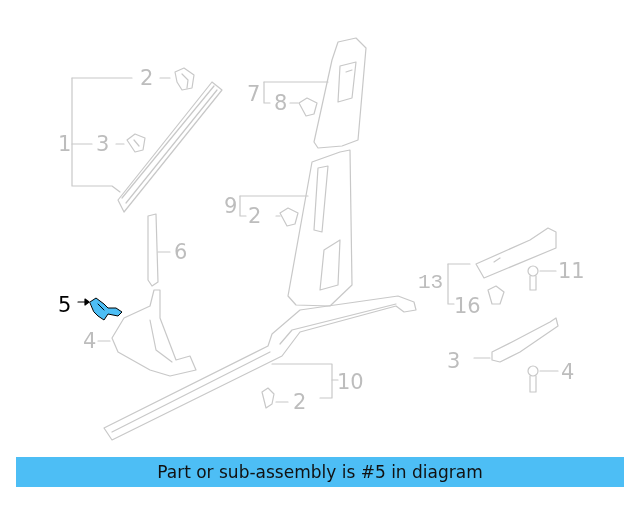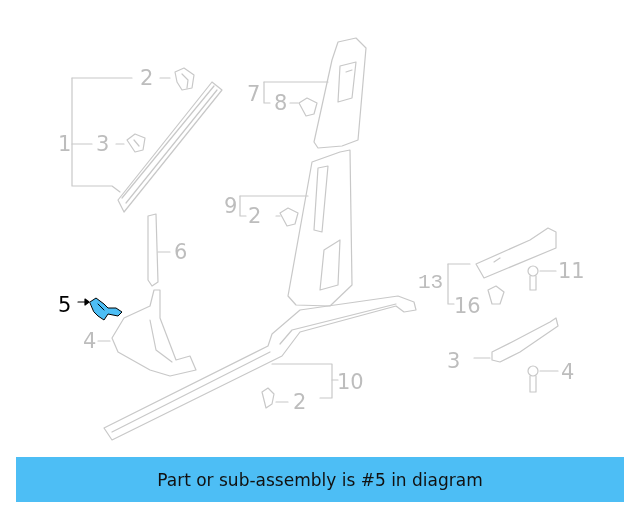--- a/index.html
+++ b/index.html
@@ -2,21 +2,21 @@
 <html><head>
 <meta charset="utf-8">
 <style>
   html, body { margin: 0; padding: 0; background: #ffffff; }
   body { width: 640px; height: 512px; position: relative; overflow: hidden;
          font-family: "DejaVu Sans", sans-serif; }
   #diagram { position: absolute; left: 0; top: 0; width: 640px; height: 450px; }
   .callout { position: absolute; font-size: 21px; color: #bdbdbd; line-height: 1;
              font-family: "DejaVu Sans", sans-serif; }
   .callout.active { color: #000000; }
-  #banner { position: absolute; left: 16px; top: 457px; width: 608px; height: 45px;
+  #banner { position: absolute; left: 16px; top: 457px; width: 608px; height: 30px;
             background: #4dbef5; display: flex; flex-direction: column;
             justify-content: center; align-items: center; }
   #banner span { font-size: 17px; line-height: 20px; color: #111; }
 </style>
 </head>
 <body>
 
 <div id="diagram">
   <svg width="640" height="450" viewBox="0 0 640 450" fill="none" stroke="#c8c8c8" stroke-width="1.2" stroke-linejoin="round" stroke-linecap="round">
 

